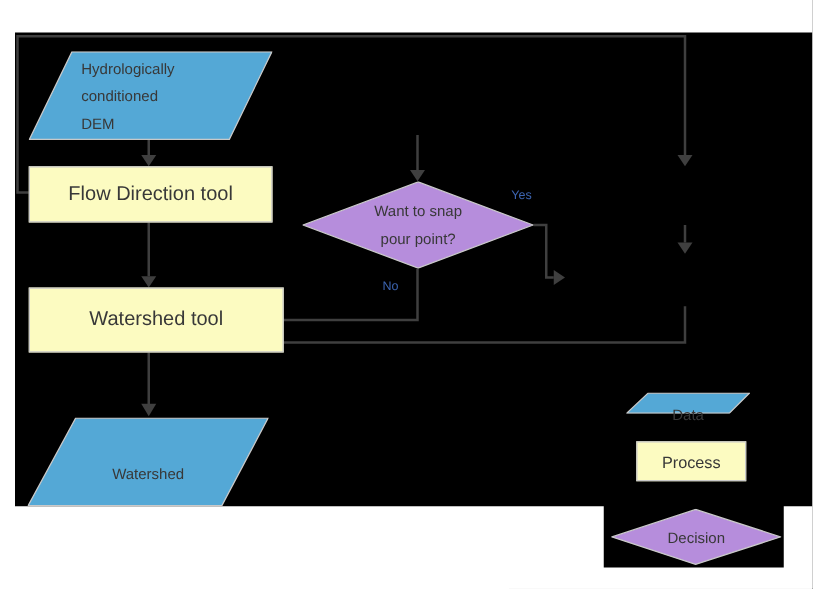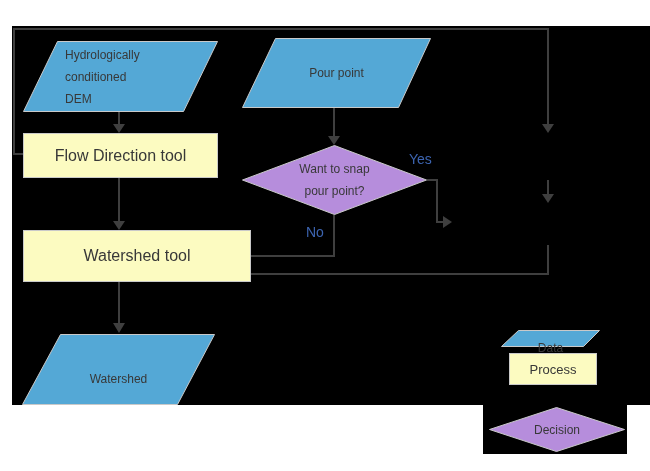--- a/index.html
+++ b/index.html
@@ -36,21 +36,21 @@
   .node .txt.left{align-items:flex-start;justify-content:center;padding-left:42px;text-align:left;box-sizing:border-box;}
   .rect{
     background:var(--process-fill);
     border:1px solid var(--shape-border);
     box-sizing:border-box;
     display:flex;align-items:center;justify-content:center;
     color:var(--label);font-size:16px;text-align:center;
   }
   .poly-data{fill:var(--data-fill);stroke:var(--shape-border);stroke-width:1;}
   .poly-decision{fill:var(--decision-fill);stroke:var(--shape-border);stroke-width:1;}
-  .edge-label{position:absolute;z-index:3;font-size:14px;color:var(--edge-label);}
+  .edge-label{position:absolute;z-index:3;font-size:10px;color:var(--edge-label);}
   .legend-text{font-size:13px;}
 </style>
 </head>
 <body>
 
 <div class="stage">
 
   <div class="panel panel-main"></div>
   <div class="panel panel-legend"></div>
 
@@ -97,58 +97,52 @@
     <svg width="195" height="71" viewBox="0 0 195 71">
       <polygon class="poly-data" points="34.5,0.5 194.5,0.5 160.5,70.5 0.5,70.5"></polygon>
     </svg>
     <div class="txt col left">
       <div>Hydrologically</div>
       <div>conditioned</div>
       <div>DEM</div>
     </div>
   </div>
 
-  <div class="node" style="left:242px;top:38px;width:189px;height:70px">
-    <svg width="189" height="70" viewBox="0 0 189 70">
-      <polygon class="poly-data" points="33.5,0.5 188.5,0.5 156.5,69.5 0.5,69.5"></polygon>
-    </svg>
-    <div class="txt">Pour point</div>
-  </div>
 
   <div class="node rect" style="left:23px;top:133px;width:195px;height:45px">
     <span>Flow Direction tool</span>
   </div>
 
 
 
   <div class="node" style="left:242px;top:145px;width:185px;height:70px">
     <svg width="185" height="70" viewBox="0 0 185 70">
       <polygon class="poly-decision" points="92.5,0.5 184.5,35 92.5,69.5 0.5,35"></polygon>
     </svg>
     <div class="txt col">
       <div>Want to snap</div>
       <div>pour point?</div>
     </div>
   </div>
 
-  <div class="node rect" style="left:23px;top:230px;width:228px;height:52px">
+  <div class="node rect" style="left:23px;top:230px;width:204px;height:52px">
     <span>Watershed tool</span>
   </div>
 
   <div class="node" style="left:22px;top:334px;width:193px;height:90px">
     <svg width="193" height="71" viewBox="0 0 193 71">
       <polygon class="poly-data" points="38.5,0.5 192.5,0.5 155.5,70.5 0.5,70.5"></polygon>
     </svg>
     <div class="txt">Watershed</div>
   </div>
 
   <span class="edge-label" style="left:409px;top:151px">Yes</span>
   <span class="edge-label" style="left:306px;top:224px">No</span>
 
-  <div class="node" style="left:501px;top:330px;width:99px;height:35px">
+  <div class="node" style="left:501px;top:314px;width:99px;height:35px">
     <svg width="99" height="17" viewBox="0 0 99 17">
       <polygon class="poly-data" points="17.5,0.5 98.5,0.5 82.5,16.5 0.5,16.5"></polygon>
     </svg>
     <div class="txt legend-text">Data</div>
   </div>
 
   <div class="node rect legend-text" style="left:509px;top:353px;width:88px;height:32px">
     <span>Process</span>
   </div>
 

